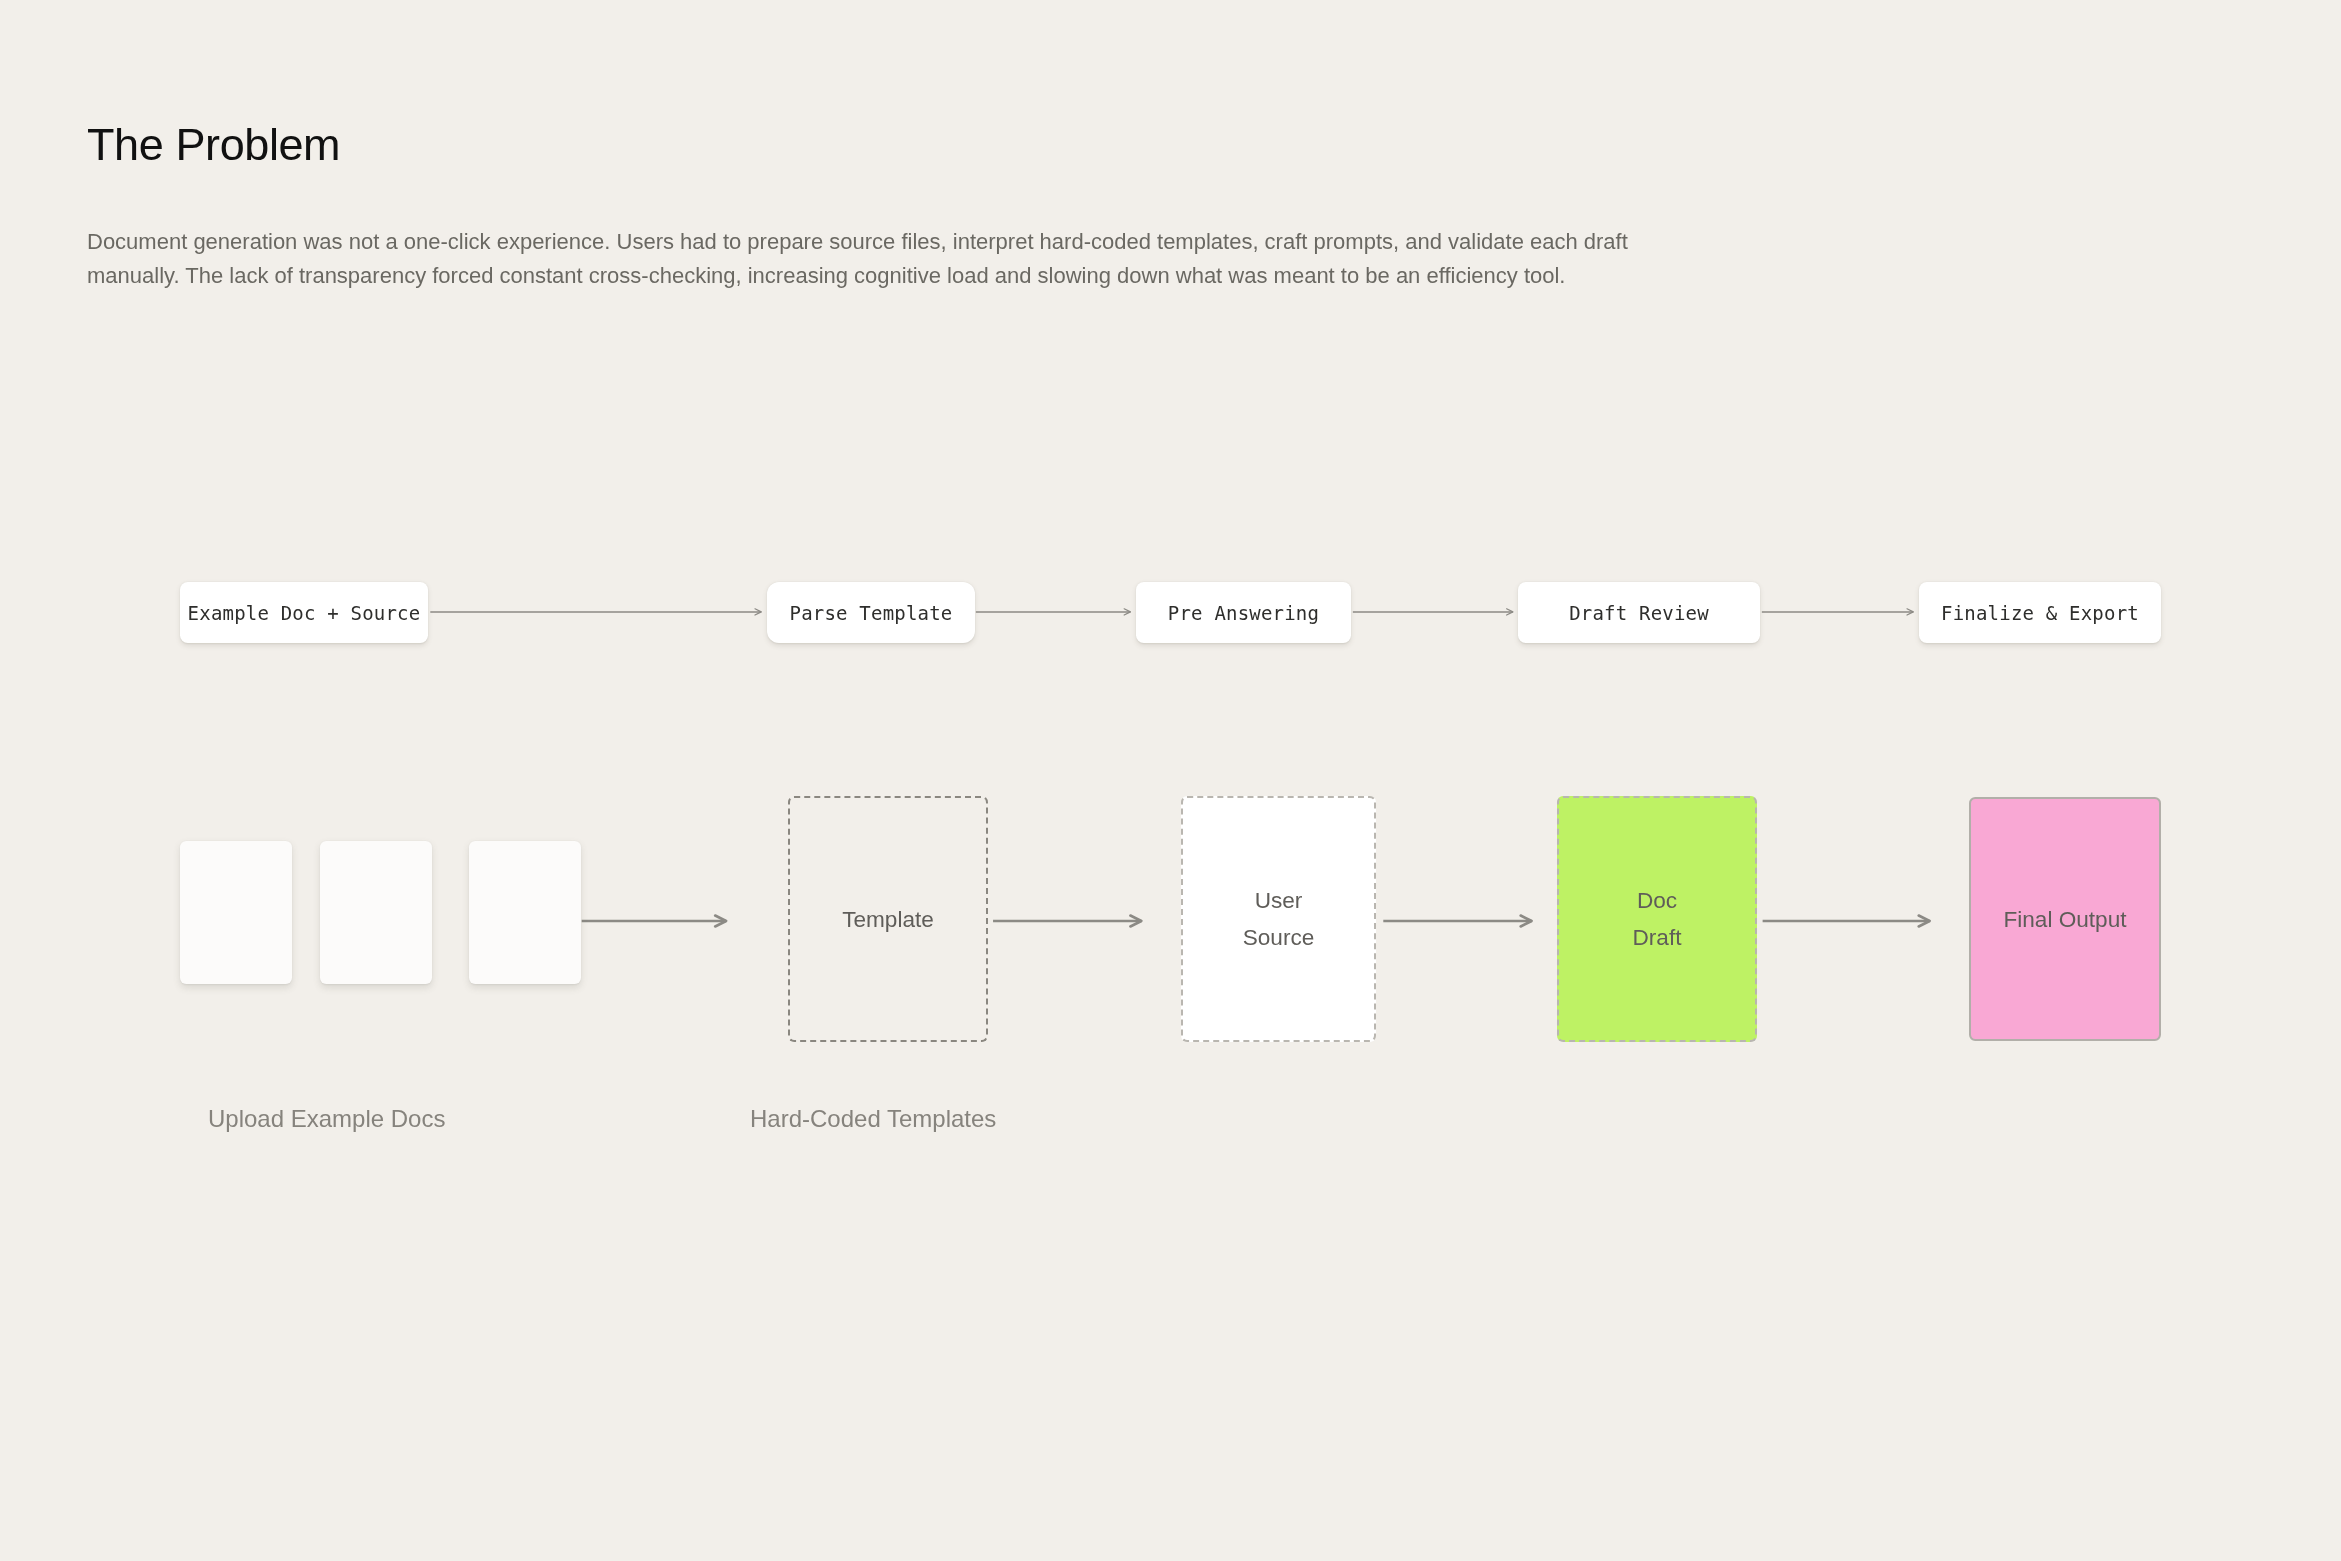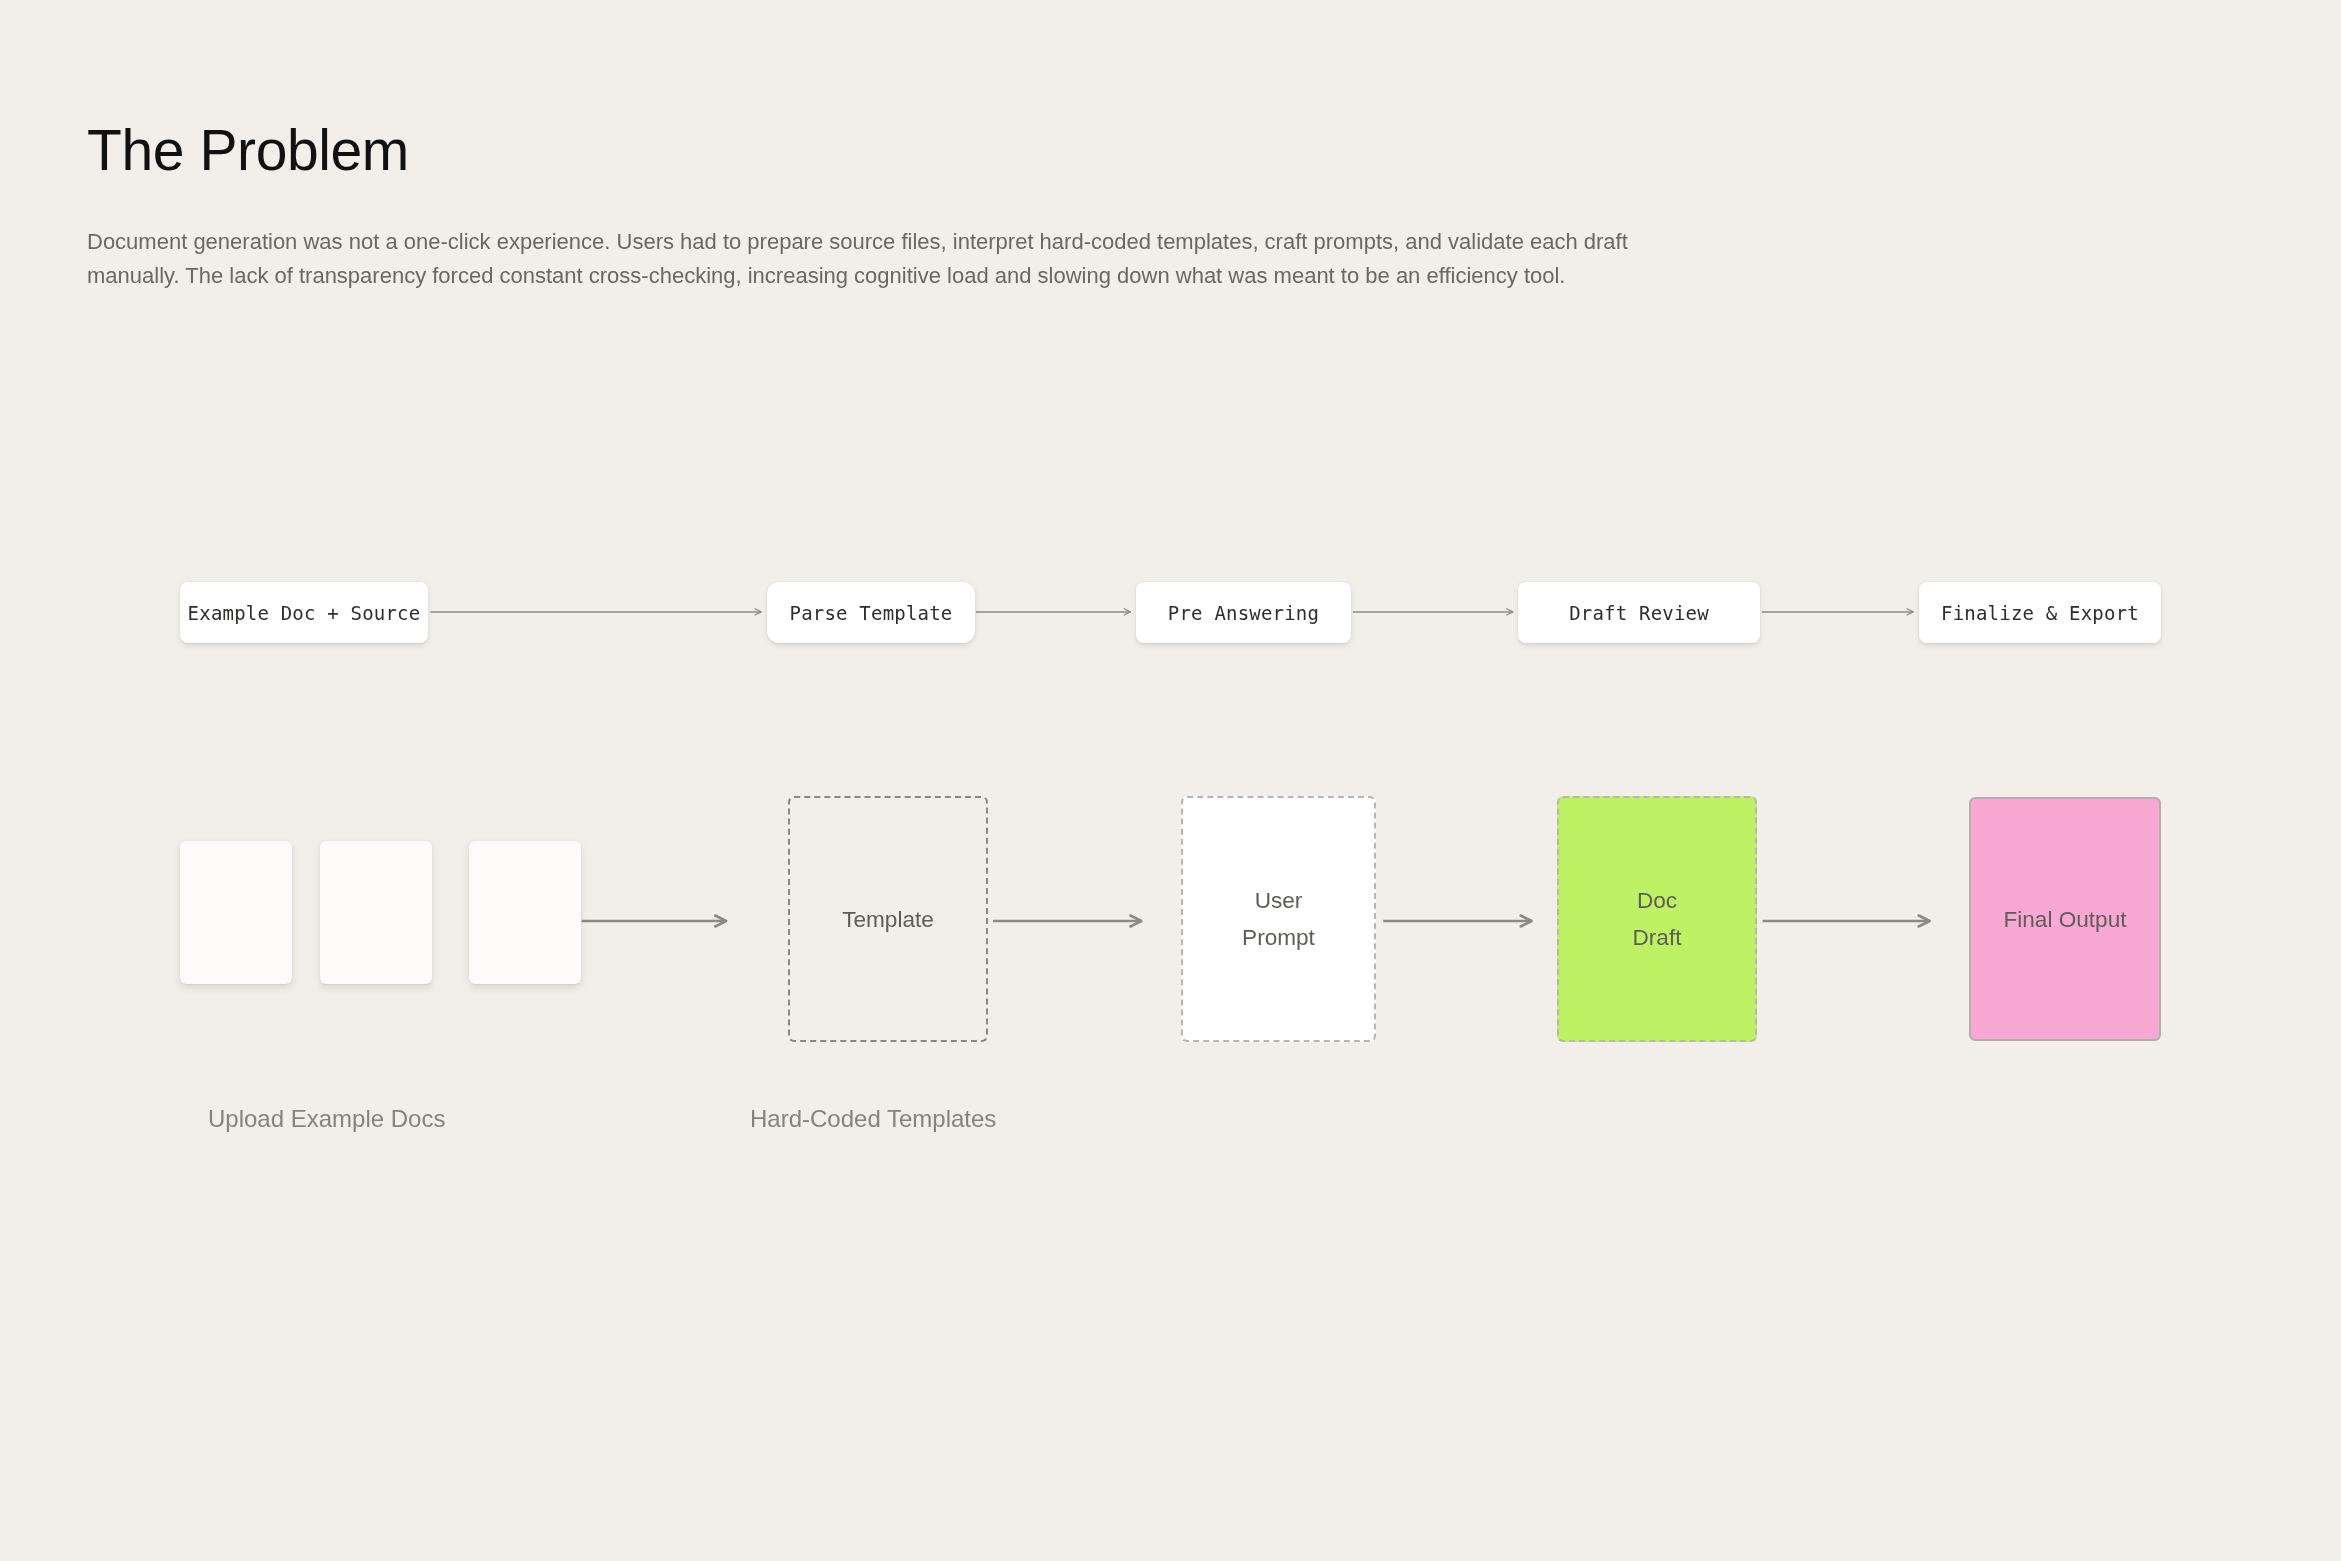--- a/index.html
+++ b/index.html
@@ -14,21 +14,21 @@
     overflow: hidden;
     font-family: "Liberation Sans", sans-serif;
     -webkit-font-smoothing: antialiased;
   }
 
   
   #page-title {
     position: absolute;
     left: 87px;
     top: 122px;
-    font-size: 57px;
+    font-size: 45px;
     font-weight: 400;
     color: #111111;
     letter-spacing: -0.4px;
     line-height: 1;
   }
   #page-description {
     position: absolute;
     left: 87px;
     top: 225px;
     width: 1569px;
@@ -203,21 +203,21 @@
 <div class="doc-card d0"></div>
 <div class="doc-card d1"></div>
 <div class="doc-card d2"></div>
 
 <div class="stage-box template">
   <span class="stage-line">Template</span>
 </div>
 
 <div class="stage-box user-prompt">
   <span class="stage-line">User</span>
-  <span class="stage-line">Prompt</span>
+  <span class="stage-line">Source</span>
 </div>
 
 <div class="stage-box doc-draft">
   <span class="stage-line">Doc</span>
   <span class="stage-line">Draft</span>
 </div>
 
 <div class="stage-box final-output">
   <span class="stage-line">Final Output</span>
 </div>

